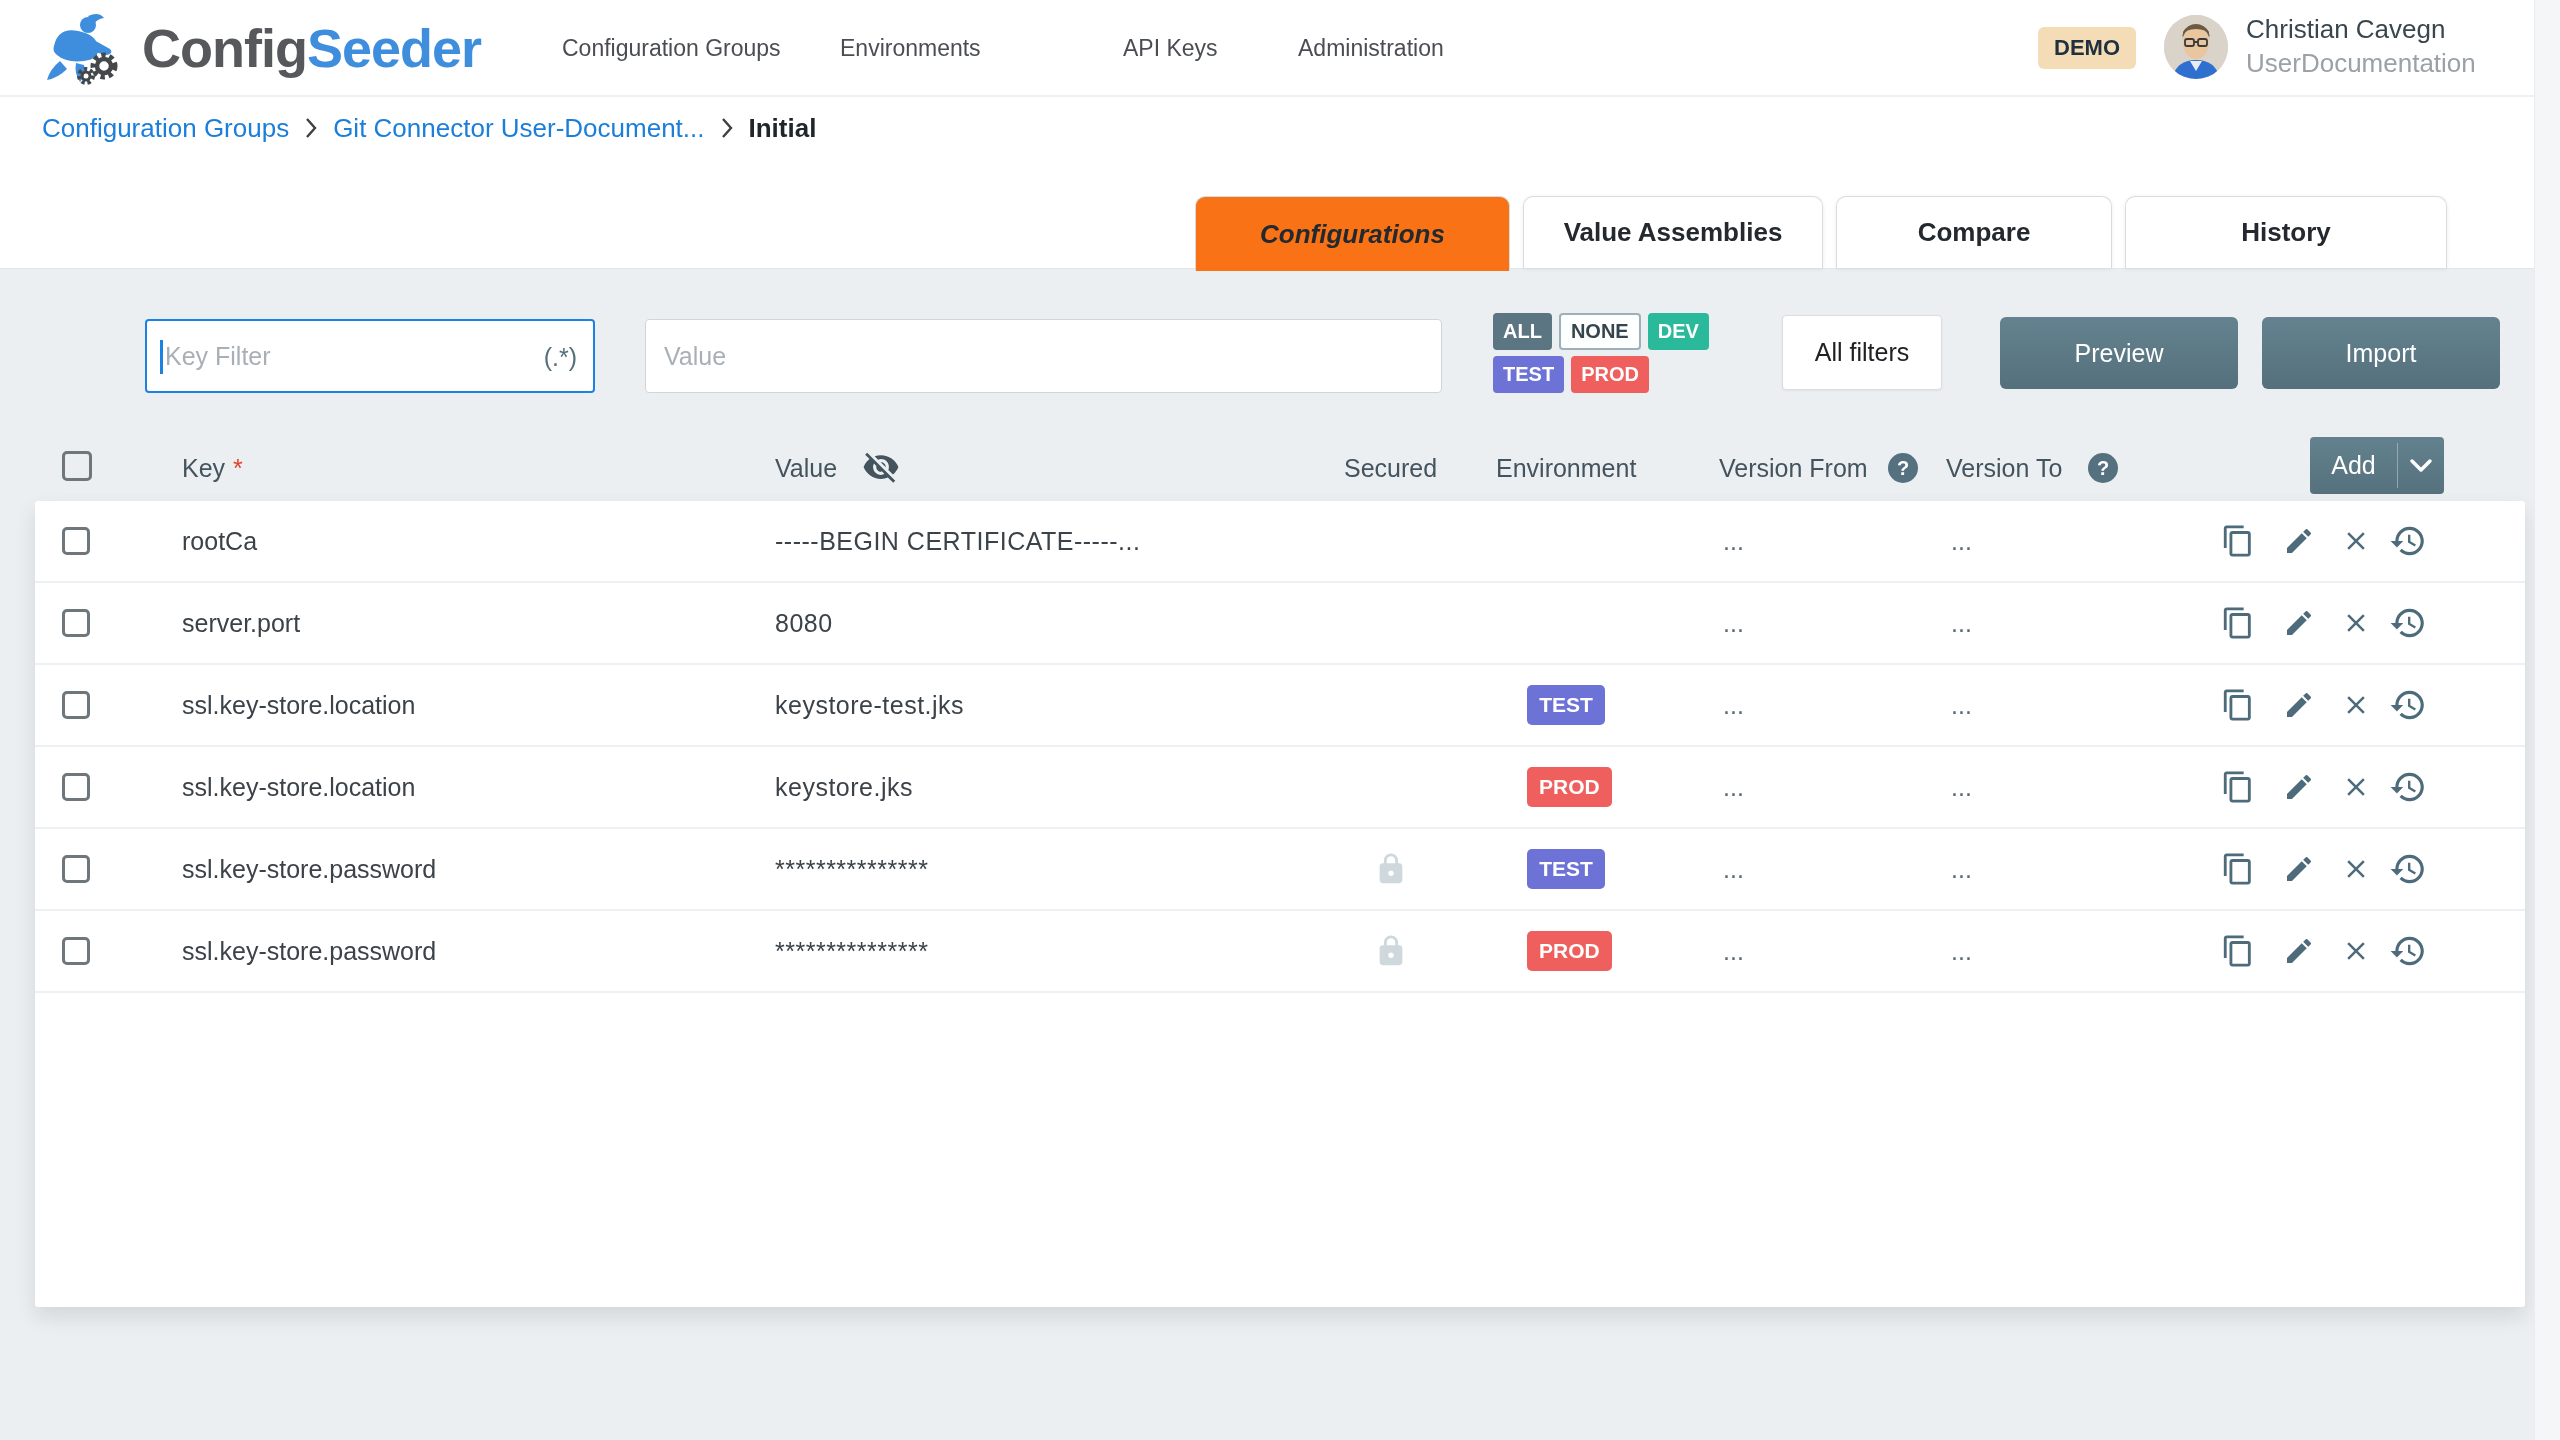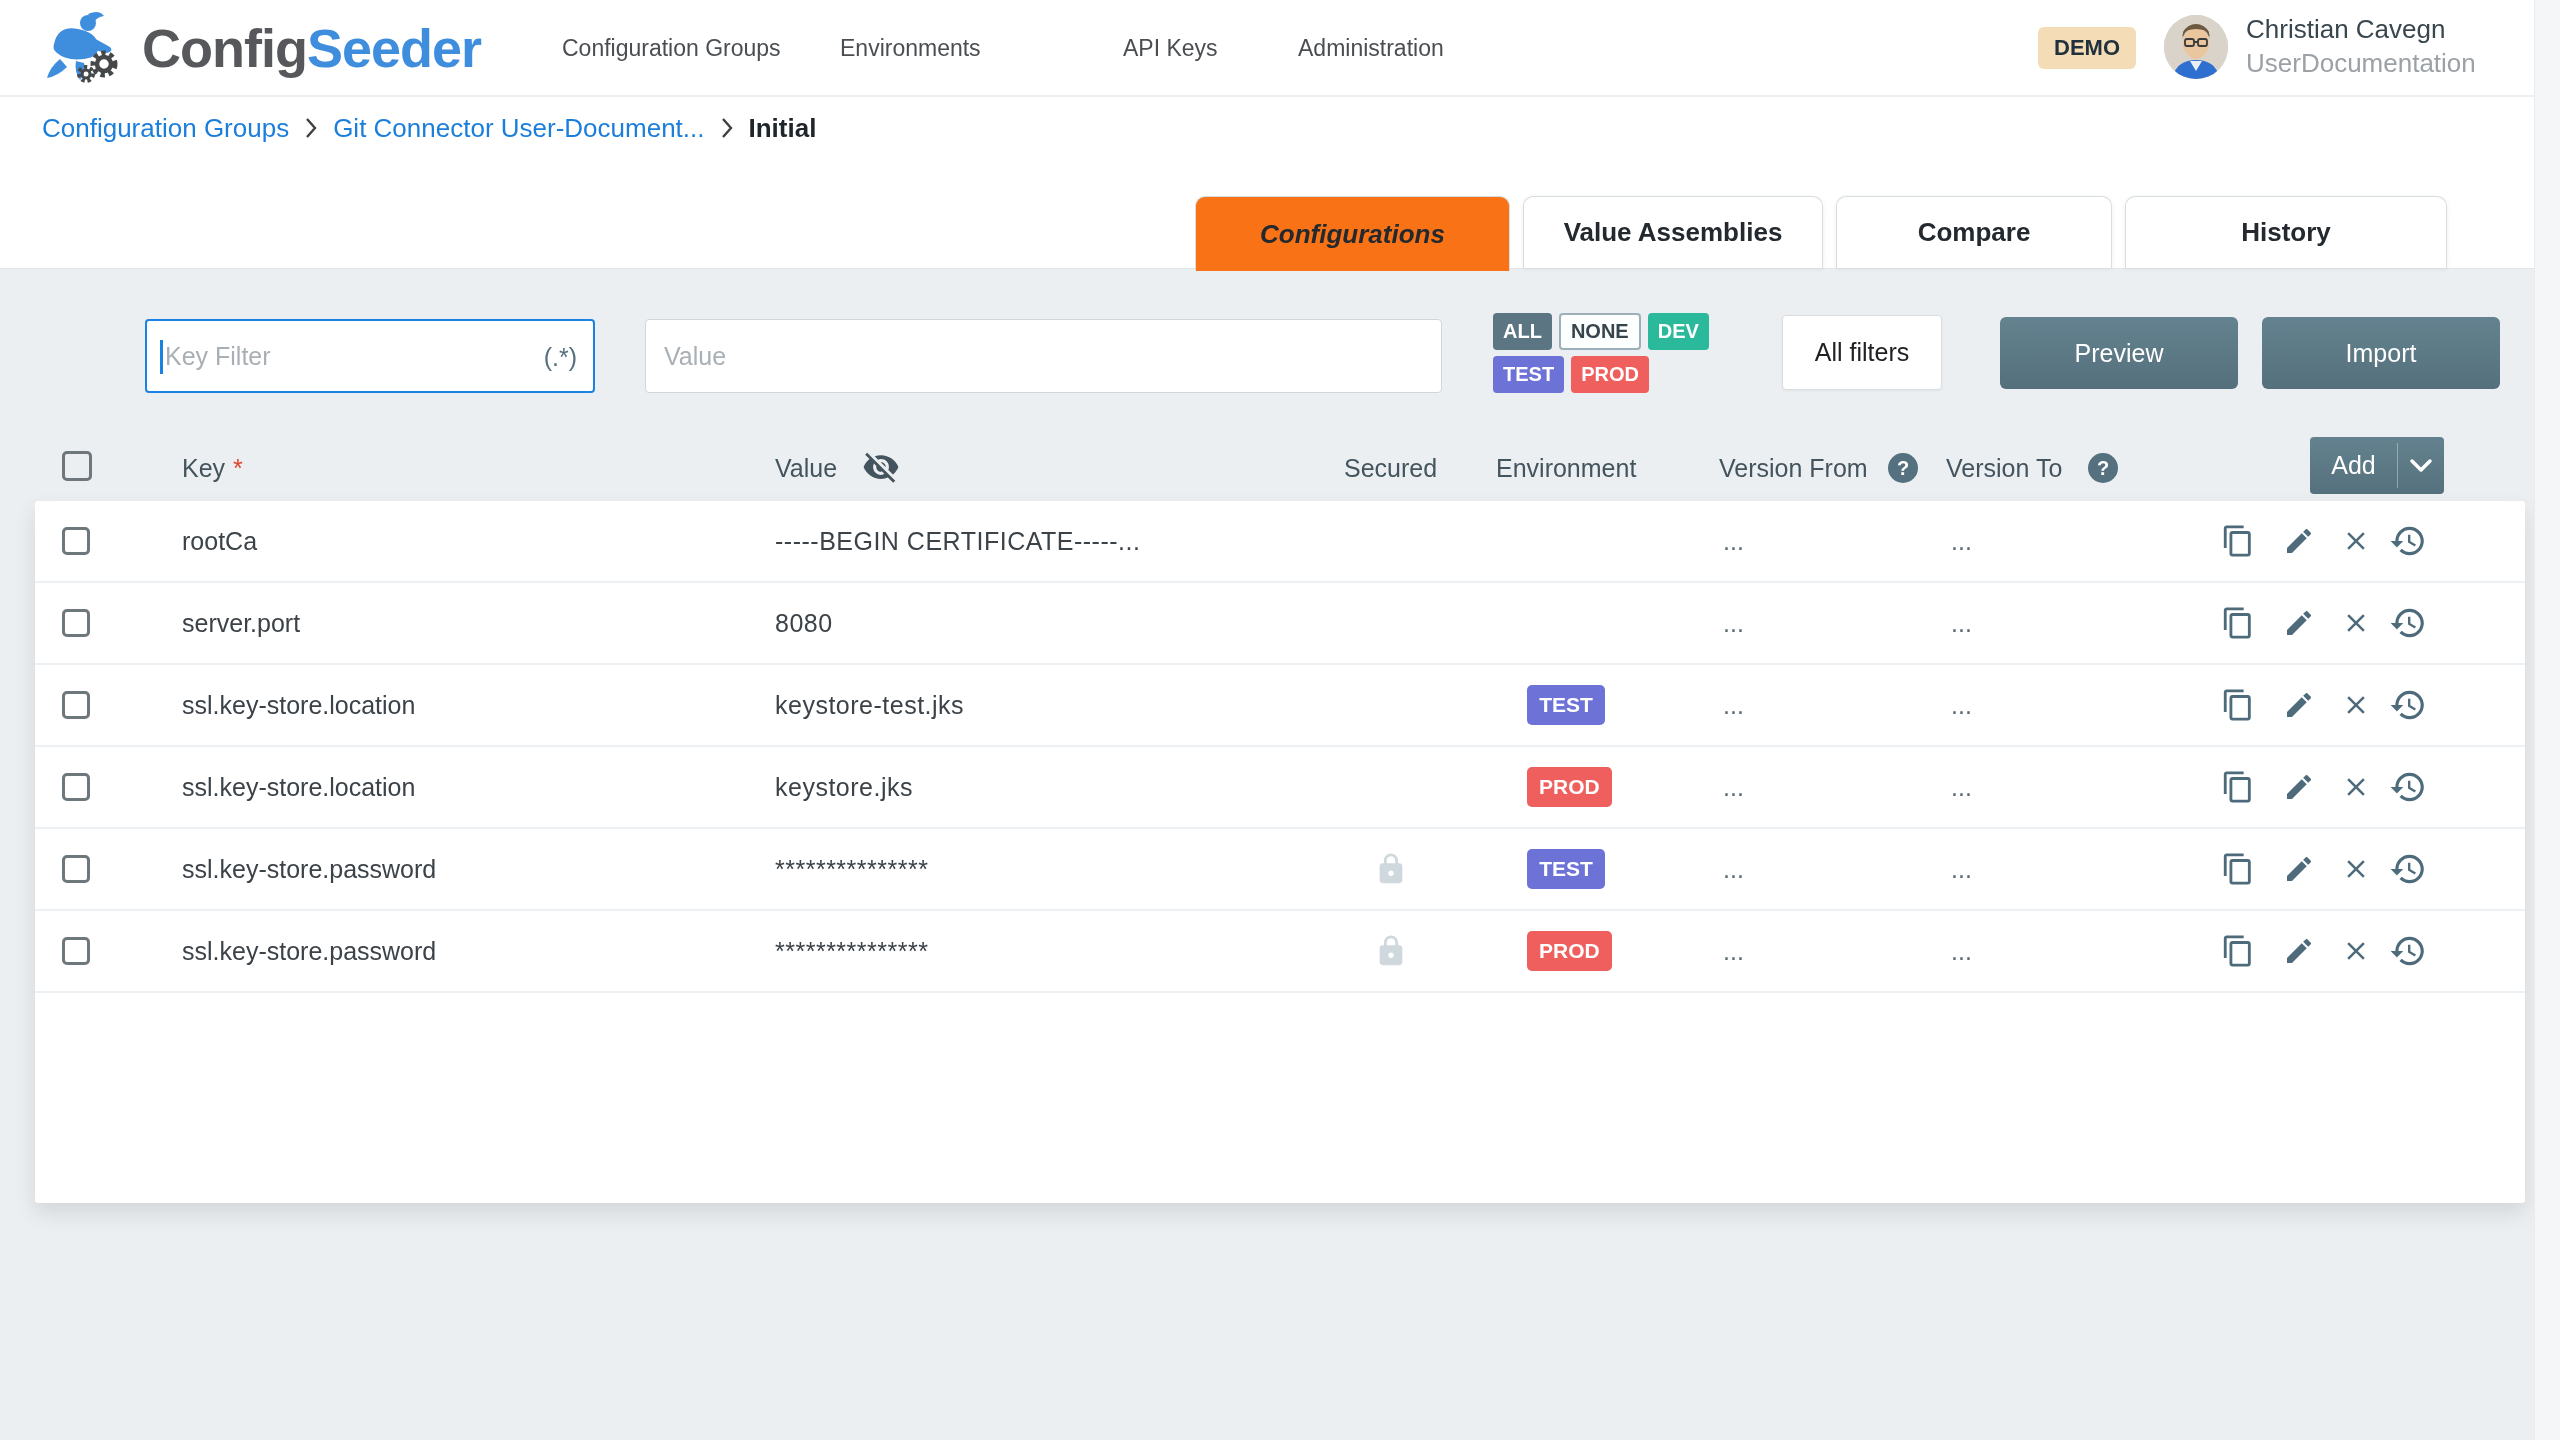--- a/index.html
+++ b/index.html
@@ -6,21 +6,21 @@
   html,body { width:2560px; height:1440px; }
   body { font-family:"Liberation Sans","DejaVu Sans",sans-serif; background:#eceff1; position:relative; overflow:hidden; }
   .page { position:absolute; inset:0; width:2560px; height:1440px; }
 
   
   .white-band { position:absolute; top:0; left:0; width:2560px; height:268px; background:#ffffff; }
   .header-divider { position:absolute; top:95px; left:0; width:2560px; height:2px; background:#edf0f2; }
 
   
   .topbar { position:absolute; top:0; left:0; width:2560px; height:95px; }
-  .logo-wrap { position:absolute; left:44px; top:8px; height:80px; display:flex; align-items:flex-start; cursor:pointer; }
+  .logo-wrap { position:absolute; left:44px; top:8px; height:80px; display:flex; align-items:flex-end; cursor:pointer; }
   .logo-icon { width:84px; height:78px; }
   .logo-text { margin-left:14px; font-size:54px; font-weight:700; letter-spacing:-1px; line-height:80px; }
   .logo-text .p1 { color:#57585c; }
   .logo-text .p2 { color:#3f8ede; }
   .nav-item { position:absolute; top:33px; font-size:23px; color:#4a4d52; line-height:30px; cursor:pointer; white-space:nowrap; }
   .nav-item:nth-of-type(1) { left:562px; }
   .nav-item:nth-of-type(2) { left:840px; }
   .nav-item:nth-of-type(3) { left:1123px; }
   .nav-item:nth-of-type(4) { left:1298px; }
   .demo-badge { position:absolute; left:2038px; top:27px; height:42px; padding:0 16px; background:#f4ddb6; border-radius:6px; font-size:22px; font-weight:700; color:#20303c; line-height:42px; }
@@ -85,21 +85,21 @@
   .th-vto { left:1911px; }
   .help-circle { position:absolute; top:24px; width:30px; height:30px; border-radius:50%; background:#55707e; color:#fff; font-size:20px; font-weight:700; display:flex; align-items:center; justify-content:center; cursor:pointer; }
   .help-vfrom { left:1853px; }
   .help-vto { left:2053px; }
   .btn-add { position:absolute; left:2275px; top:8px; width:134px; height:57px; border-radius:4px; background:linear-gradient(180deg,#63818e,#56717e); display:flex; cursor:pointer; }
   .btn-add .add-main { width:87px; display:flex; align-items:center; justify-content:center; color:#fff; font-size:25px; }
   .btn-add .add-sep { width:1px; background:rgba(255,255,255,0.35); margin:6px 0; }
   .btn-add .add-caret { flex:1; display:flex; align-items:center; justify-content:center; }
 
   
-  .card { position:absolute; left:35px; top:232px; width:2490px; height:702px; background:#ffffff; border-radius:3px; box-shadow:0 10px 20px rgba(55,71,79,0.14); }
+  .card { position:absolute; left:35px; top:232px; width:2490px; height:806px; background:#ffffff; border-radius:3px; box-shadow:0 10px 20px rgba(55,71,79,0.14); }
   .row { position:relative; width:100%; height:82px; border-bottom:2px solid #eef1f3; }
   .row .cb { top:26px; left:27px; width:28px; height:28px; }
   .cell { position:absolute; top:50%; transform:translateY(-50%); font-size:25px; color:#3b4248; white-space:nowrap; }
   .cell.key { left:147px; }
   .cell.value { left:740px; letter-spacing:0.5px; }
   .cell.vfrom { left:1688px; color:#5a6a73; }
   .cell.vto { left:1916px; color:#5a6a73; }
   .lock { position:absolute; left:1339px; top:50%; transform:translateY(-50%); width:34px; height:34px; }
   .envbadge { position:absolute; left:1492px; top:50%; transform:translateY(-50%); min-width:78px; height:40px; padding:0 12px; border-radius:5px; color:#fff; font-size:21px; font-weight:600; display:flex; align-items:center; justify-content:center; }
   .env-TEST { background:#6d72d6; }

